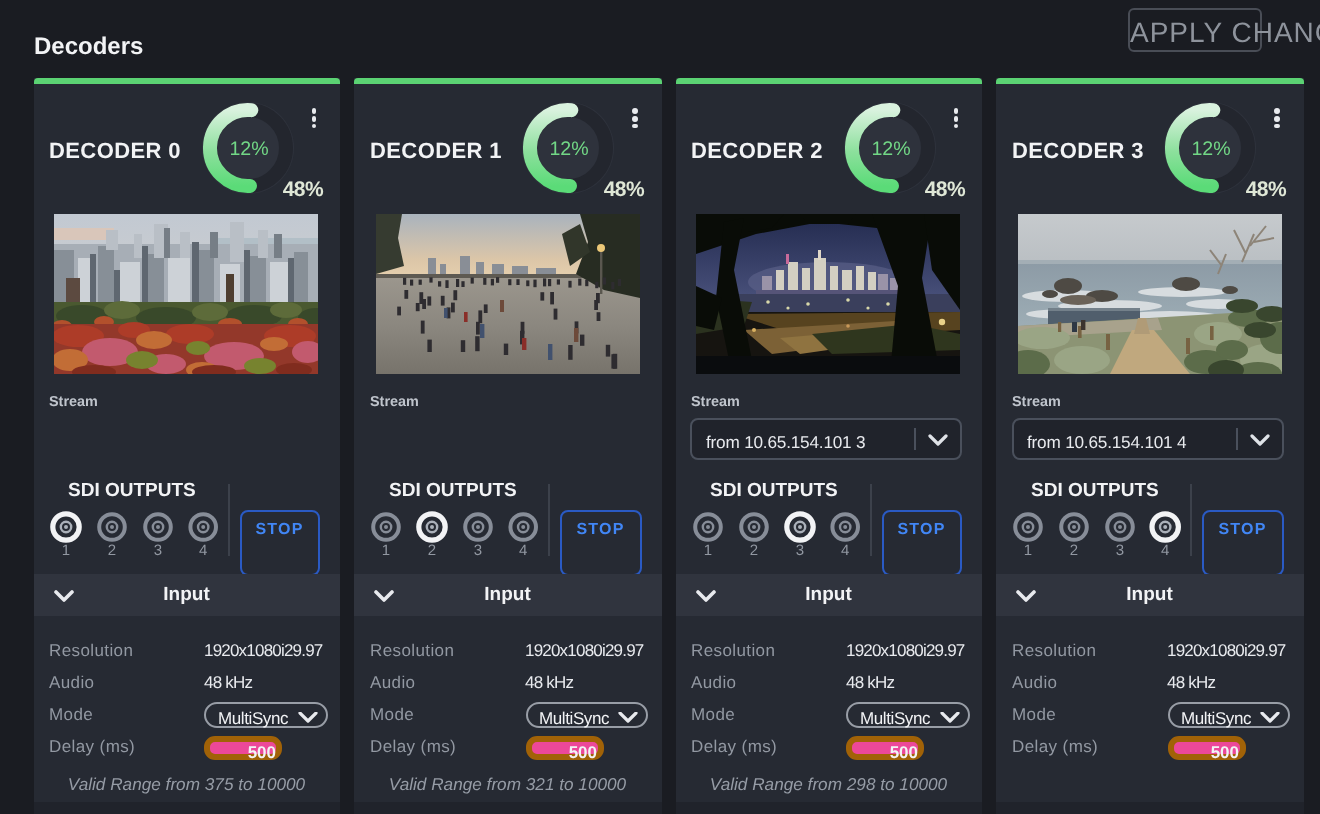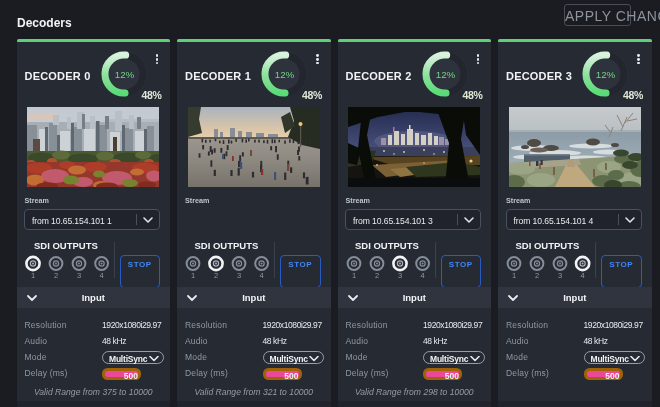--- a/index.html
+++ b/index.html
@@ -18,21 +18,21 @@
 .ddsep { position:absolute; right:22px; top:4px; bottom:4px; width:1px; background:#4a505c; }
 .ddchev { position:absolute; right:6px; top:7px; }
 .sdilbl { position:absolute; left:17.5px; top:200.5px; font-size:9.5px; font-weight:bold; color:#f2f3f5; letter-spacing:0px; }
 .stopbtn { position:absolute; left:103px; top:216px; width:40.5px; height:33px; border:1px solid #2a5ac4; border-radius:4px; color:#4186f5; font-size:8px; font-weight:bold; letter-spacing:0.6px; text-align:center; line-height:17.5px; }
 .sechdr { position:absolute; left:0; top:248px; width:100%; height:21px; background:#30343e; }
 .sechdr span { position:absolute; left:0; width:100%; top:4.5px; text-align:center; font-size:9.5px; font-weight:bold; color:#f2f3f5; letter-spacing:0px; }
 .row { position:absolute; left:0; width:100%; height:11px; }
 .lbl { position:absolute; left:8px; font-size:8.5px; color:#9298a2; letter-spacing:0.2px;text-align:center; }
 .val { position:absolute; left:85.5px; font-size:8.5px; color:#e8eaee; letter-spacing:-0.4px; }
 .sel { position:absolute; left:85.5px; top:312px; width:61.5px; height:13px; border:1px solid #989da6; border-radius:6.5px; background:#262a33; }
-.sel span { position:absolute; left:6px; top:2px; font-size:8.5px; font-weight:bold; color:#f2f3f5; letter-spacing:-0.2px; }
+.sel span { position:absolute; left:6px; top:2px; font-size:8.5px; font-weight:normal; color:#f2f3f5; letter-spacing:-0.2px; }
 .sel svg { position:absolute; right:4px; top:3.5px; }
 .inp { position:absolute; left:85.5px; top:329px; width:39px; height:11.5px; border:3px solid #a16207; border-radius:5.5px; background:#ec4899; font-size:8.5px; font-weight:bold; color:#f2f3f5; text-align:right; line-height:10px; }
 .vrange { position:absolute; left:0; width:100%; top:348px; text-align:center; font-size:8.6px; font-style:italic; color:#969ca6; }
 .botband { position:absolute; left:0; bottom:0; width:100%; height:6px; background:#20232b; }
 </style></head>
 <body>
 <div class="topbar"></div>
 <div class="pagetitle">Decoders</div>
 <div class="applybtn">APPLY CHANGES</div>
 <div class="card" style="left:16.5px">
@@ -148,27 +148,20 @@
         <ellipse cx="72" cy="67" rx="6" ry="3.5"></ellipse>
         <ellipse cx="103" cy="76" rx="8" ry="4"></ellipse>
       </g>
 <g fill="#802c1e">
         <ellipse cx="20" cy="79" rx="11" ry="3.5"></ellipse>
         <ellipse cx="80" cy="79" rx="11" ry="3.5"></ellipse>
         <ellipse cx="120" cy="78" rx="9" ry="3.5"></ellipse>
       </g>
     </svg>
 <div class="streamlbl">Stream</div>
-<div class="dd">
-      <span class="ddtxt">from 10.65.154.101 1</span>
-      <span class="ddsep"></span>
-      <svg class="ddchev" width="10" height="6" viewBox="0 0 10 6">
-        <path d="M1 1 L5 5 L9 1" fill="none" stroke="#dfe2e7" stroke-width="1.6" stroke-linecap="round" stroke-linejoin="round"></path>
-      </svg>
-    </div>
 <div class="sdilbl">SDI OUTPUTS</div>
 <svg width="154" height="245" viewBox="0 0 154 245" style="position:absolute;left:0;top:0;pointer-events:none">
       <g>
         <circle cx="16" cy="224.5" r="6.6" fill="none" stroke="#f2f3f5" stroke-width="2.6"></circle>
         <circle cx="16" cy="224.5" r="2.6" fill="none" stroke="#aab0b9" stroke-width="1.2"></circle>
         <circle cx="16" cy="224.5" r="1" fill="#aab0b9"></circle>
       </g>
       <g>
         <circle cx="39" cy="224.5" r="6.4" fill="none" stroke="#878d98" stroke-width="2"></circle>
         <circle cx="39" cy="224.5" r="2.6" fill="none" stroke="#878d98" stroke-width="1.2"></circle>

